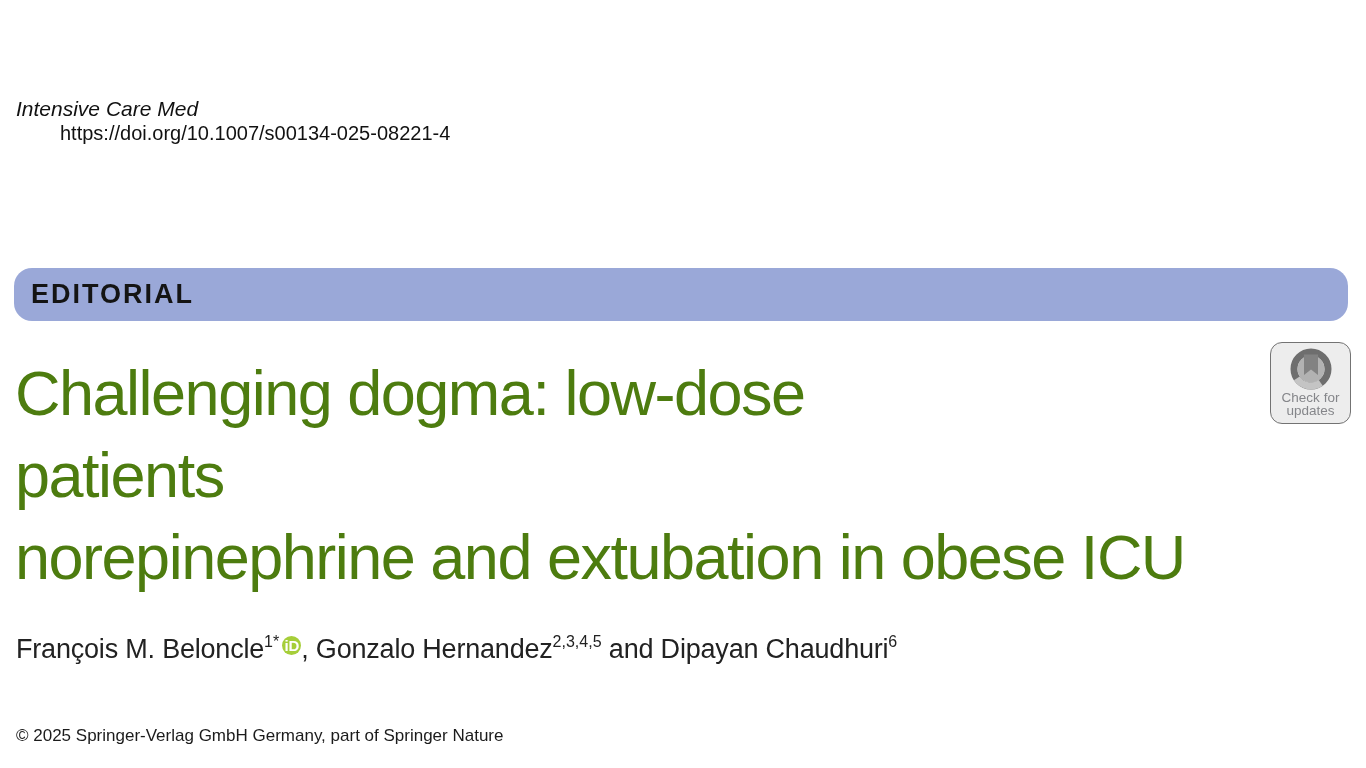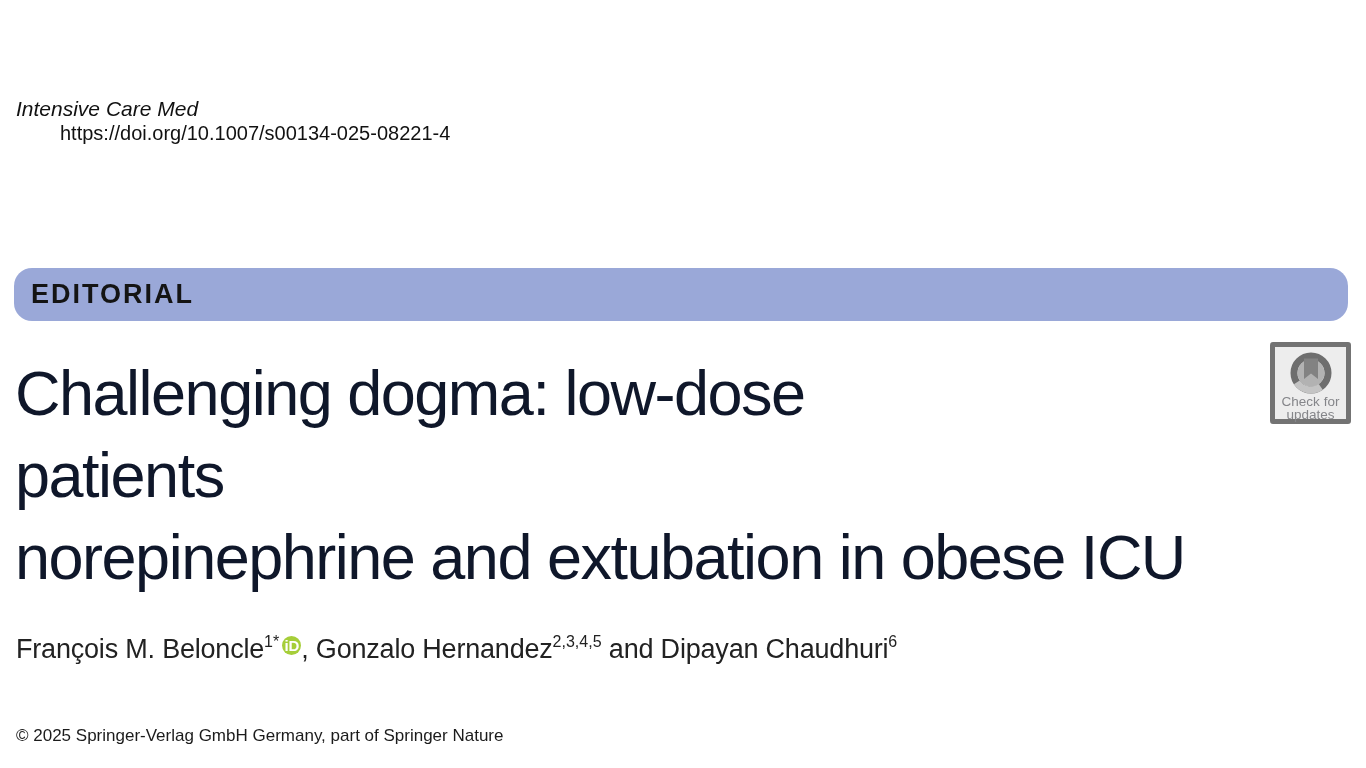--- a/index.html
+++ b/index.html
@@ -59,22 +59,22 @@
   }
 
   
   .check-badge {
     position: absolute;
     left: 1270px;
     top: 342px;
     width: 81px;
     height: 82px;
     background: #ededed;
-    border: 5px solid #737373;
-    border-radius: 3px;
+    border: 1px solid #737373;
+    border-radius: 12px;
     box-sizing: border-box;
     text-align: center;
     cursor: pointer;
   }
   .check-badge svg {
     display: block;
     margin: 3px auto 0 auto;
   }
   .check-badge-text {
     font-size: 13.5px;
@@ -86,21 +86,21 @@
   
   .article-title {
     position: absolute;
     left: 15px;
     top: 352px;
     width: 1300px;
     font-size: 63px;
     line-height: 82px;
     letter-spacing: -1.5px;
     font-weight: 400;
-    color: #0f172a;
+    color: #4d7c0f;
   }
 
   
   .authors-line {
     position: absolute;
     left: 16px;
     top: 634px;
     font-size: 27px;
     color: #222222;
     letter-spacing: -0.2px;

